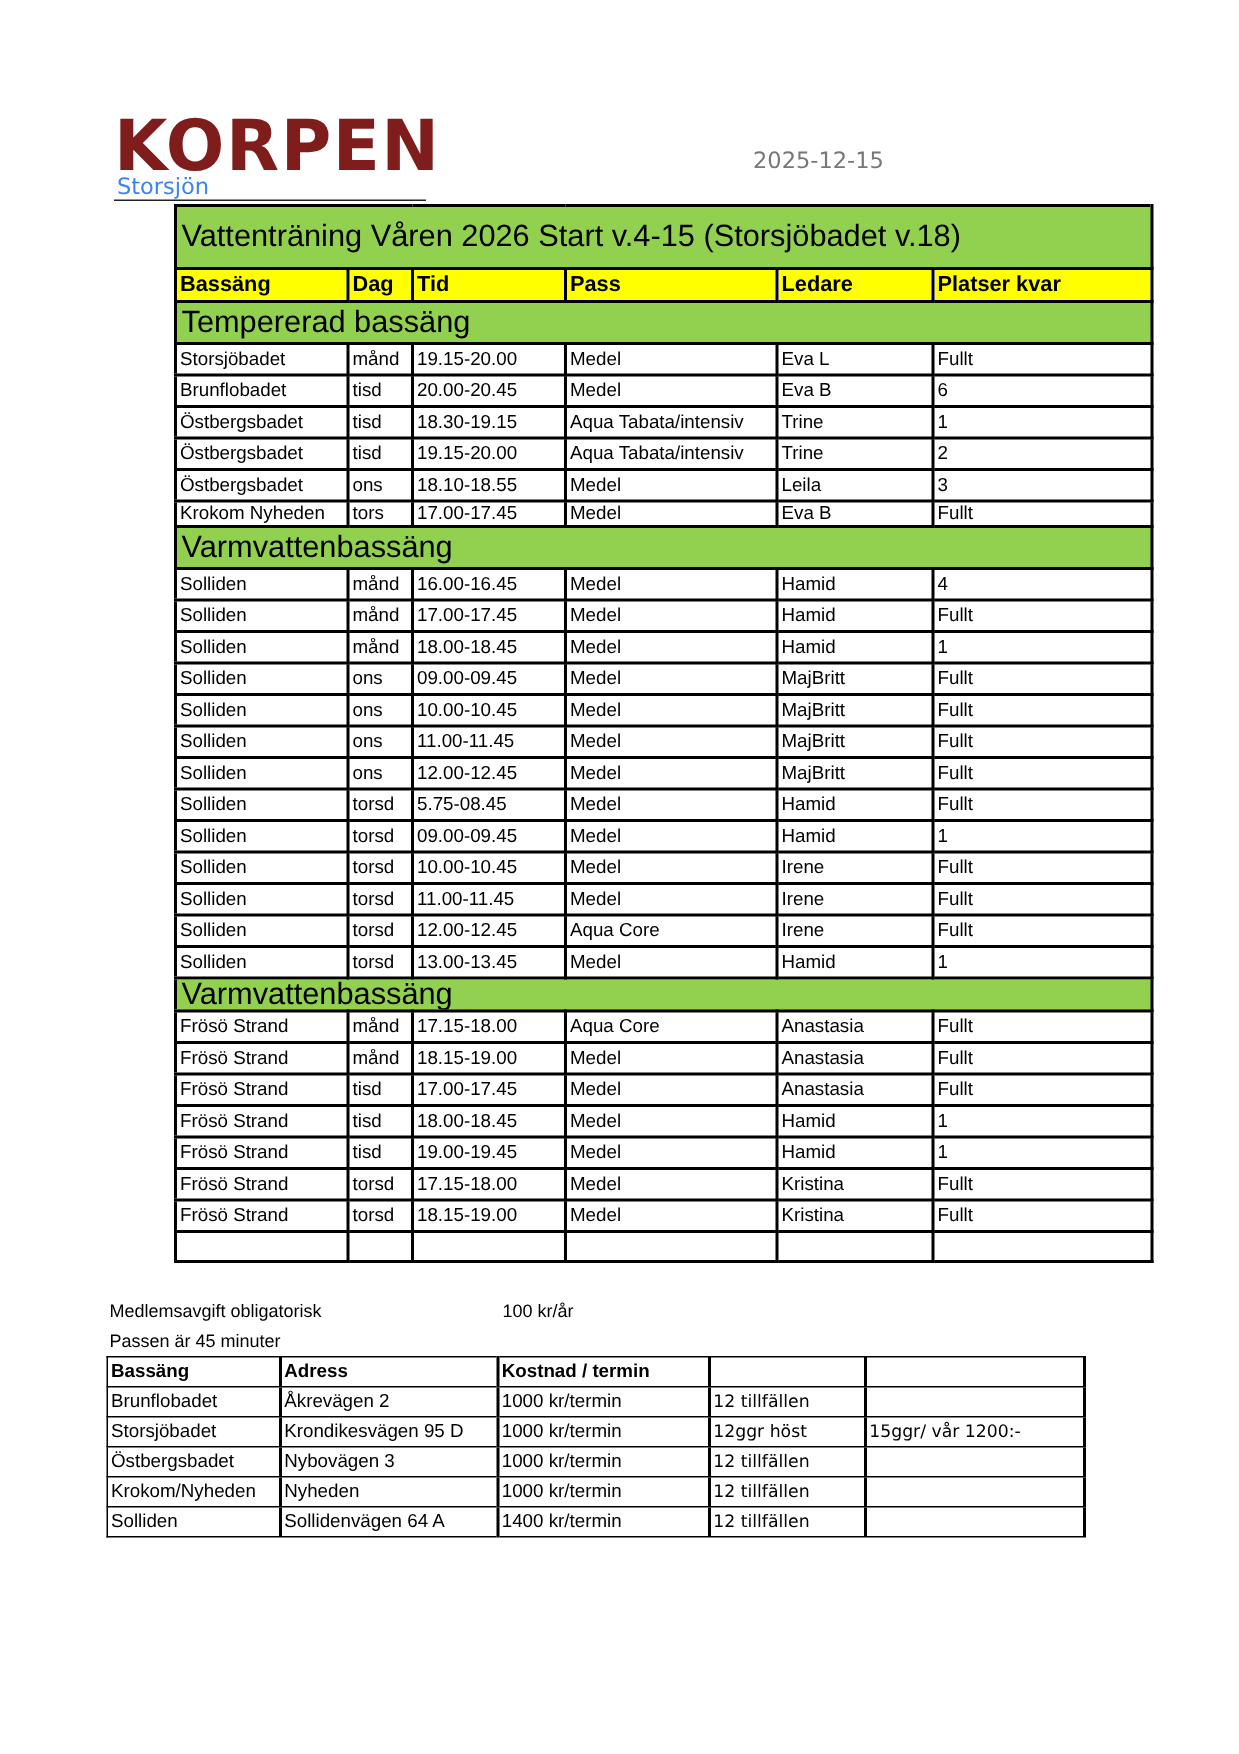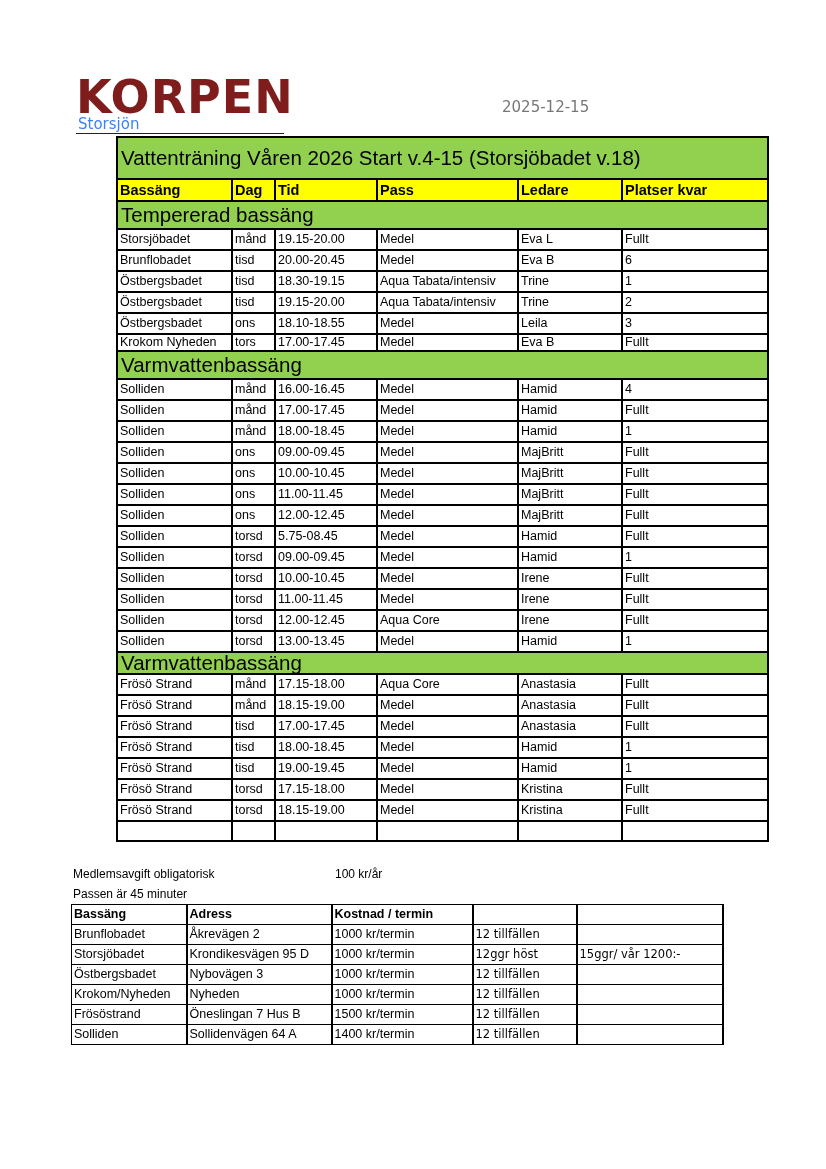--- a/index.html
+++ b/index.html
@@ -329,27 +329,20 @@
         <td class="calib"></td>
       </tr>
       <tr>
         <td>Krokom/Nyheden</td>
         <td>Nyheden</td>
         <td> 1000 kr/termin</td>
         <td class="calib">12 tillfällen</td>
         <td class="calib"></td>
       </tr>
       <tr>
-        <td>Frösöstrand</td>
-        <td>Öneslingan 7 Hus B</td>
-        <td> 1500 kr/termin</td>
-        <td class="calib">12 tillfällen</td>
-        <td class="calib"></td>
-      </tr>
-      <tr>
         <td>Solliden</td>
         <td>Sollidenvägen 64 A</td>
         <td> 1400 kr/termin</td>
         <td class="calib">12 tillfällen</td>
         <td class="calib"></td>
       </tr>
     </tbody>
 </table>
 
 </body></html>

